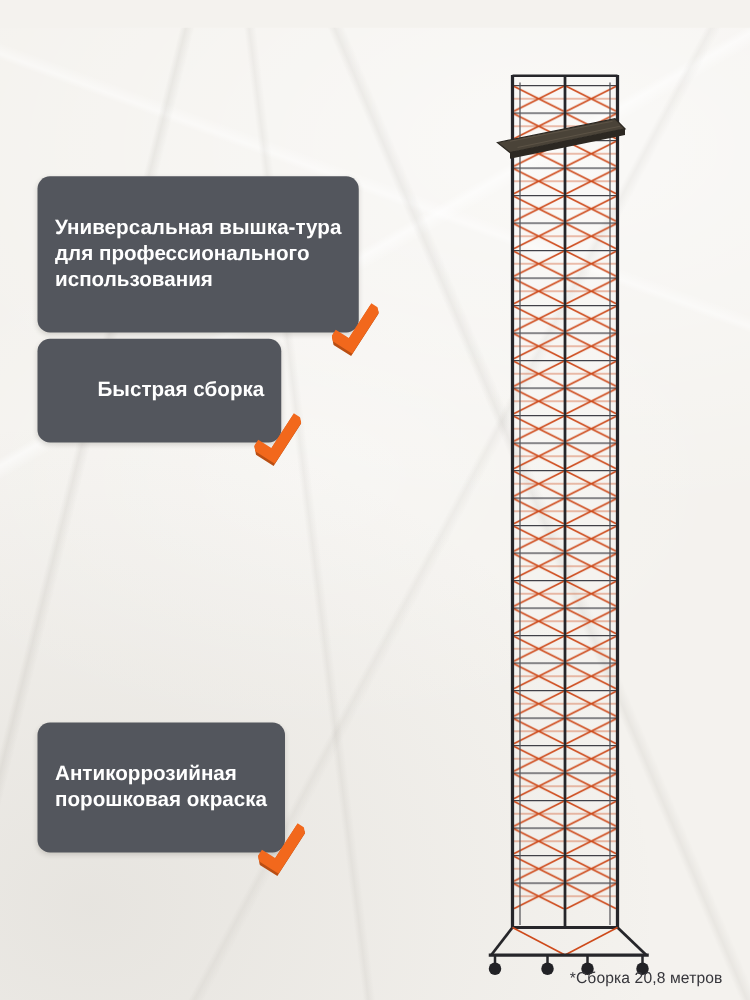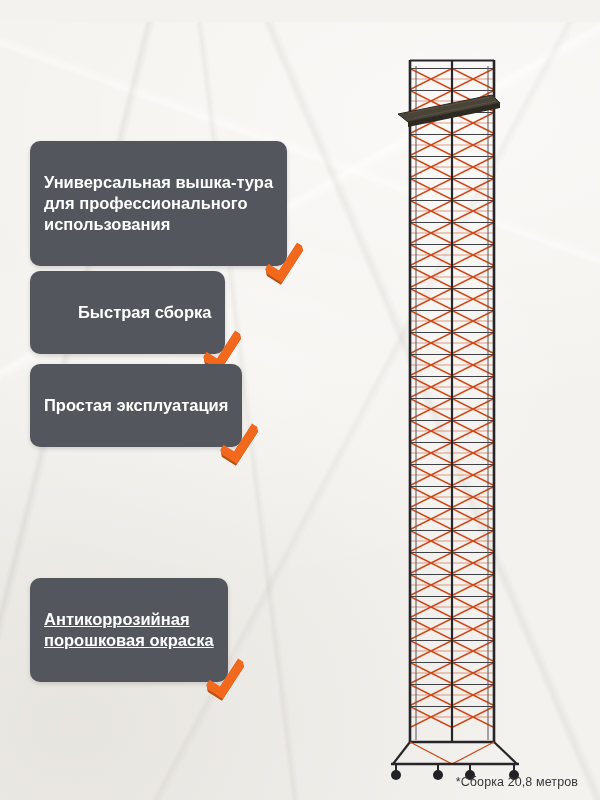--- a/index.html
+++ b/index.html
@@ -47,21 +47,21 @@
     line-height:1.27;
     padding:10px 14px;
     border-radius:10px;
     white-space:pre-line;
     box-shadow:0 2px 4px rgba(60,55,45,0.18);
   }
   .b1{left:30px;top:119px;}
   .b2{left:30px;top:249px;padding-left:48px;}
   .b3{left:30px;top:342px;}
   .b4{left:30px;top:436px;}
-  .b5{left:30px;top:556px;text-decoration:underline;}
+  .b5{left:30px;top:556px;}
 
   .check{
     position:absolute;right:-18px;bottom:-18px;
     width:40px;height:40px;
     transform:rotate(-10deg);
   }
   .tower{
     position:absolute;left:388px;top:30px;width:135px;height:748px;
   }
   .caption{
@@ -86,27 +86,20 @@
   </div>
 
   <div class="badge b2">
     <span>Быстрая сборка</span>
     <svg class="check" viewBox="0 0 48 48" aria-hidden="true">
       <path d="M5 28 L16 38 L43 9" fill="none" stroke="var(--check-orange-dark)" stroke-width="11" stroke-linecap="square" transform="translate(-1.5,2)"></path>
       <path d="M5 28 L16 38 L43 9" fill="none" stroke="var(--check-orange)" stroke-width="11" stroke-linecap="square"></path>
     </svg>
   </div>
 
-  <div class="badge b3">
-    <span>Простая эксплуатация</span>
-    <svg class="check" viewBox="0 0 48 48" aria-hidden="true">
-      <path d="M5 28 L16 38 L43 9" fill="none" stroke="var(--check-orange-dark)" stroke-width="11" stroke-linecap="square" transform="translate(-1.5,2)"></path>
-      <path d="M5 28 L16 38 L43 9" fill="none" stroke="var(--check-orange)" stroke-width="11" stroke-linecap="square"></path>
-    </svg>
-  </div>
 
 
   <div class="badge b5">
     <span>Антикоррозийная
 порошковая окраска</span>
     <svg class="check" viewBox="0 0 48 48" aria-hidden="true">
       <path d="M5 28 L16 38 L43 9" fill="none" stroke="var(--check-orange-dark)" stroke-width="11" stroke-linecap="square" transform="translate(-1.5,2)"></path>
       <path d="M5 28 L16 38 L43 9" fill="none" stroke="var(--check-orange)" stroke-width="11" stroke-linecap="square"></path>
     </svg>
   </div>

